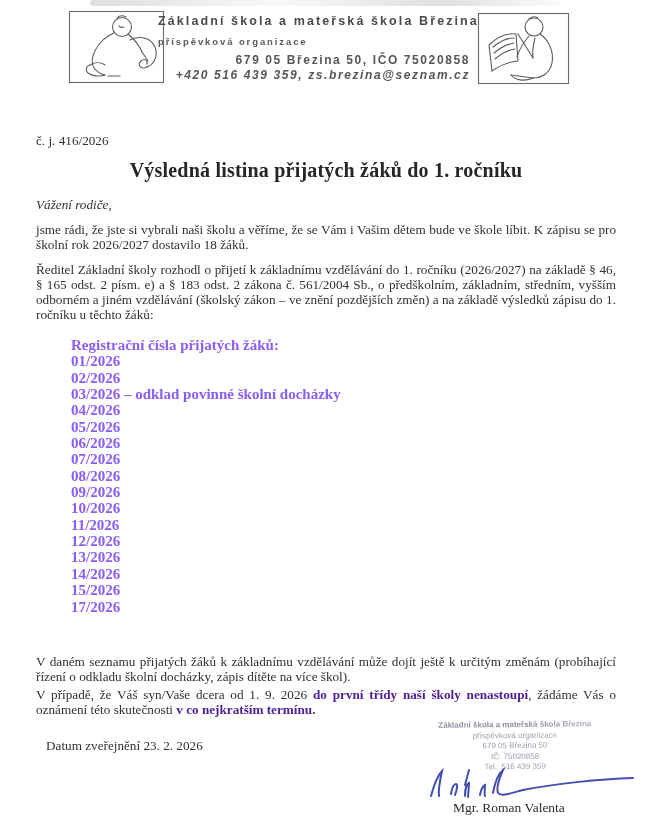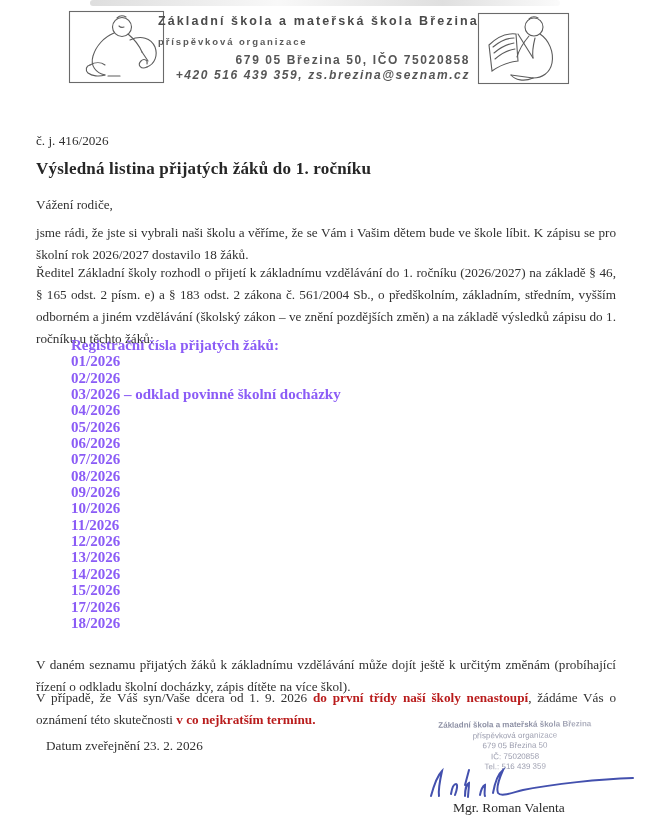--- a/index.html
+++ b/index.html
@@ -33,44 +33,44 @@
   .header-contact{
     left:160px;top:53px;width:310px;text-align:right;
     font-family:"Liberation Sans",sans-serif;
     font-size:12px;font-weight:bold;letter-spacing:1.6px;color:#565656;
     white-space:nowrap;
   }
   .header-contact.line2{top:68px;font-style:italic;}
   
   .ref-number{left:36px;top:133px;font-size:13.2px;}
   .doc-title{
-    left:36px;top:159px;width:580px;text-align:left;
-    font-size:17px;font-weight:bold;color:#262626;letter-spacing:.2px;
+    left:36px;top:159px;width:580px;text-align:center;
+    font-size:20px;font-weight:bold;color:#262626;letter-spacing:.2px;
   }
-  .salutation{left:36px;top:197px;font-size:13.2px;}
-  .para{left:36px;top:0;width:580px;font-size:13.2px;line-height:22px;text-align:justify;}
+  .salutation{left:36px;top:197px;font-size:13.2px;font-style:italic;}
+  .para{left:36px;top:0;width:580px;font-size:13.2px;line-height:15px;text-align:justify;}
   .p1{top:222px;}
   .p2{top:262px;}
   .reg-list{left:71px;top:337px;font-size:15px;line-height:16.35px;font-weight:bold;color:#8b5cf6;}
   .closing1{top:654px;}
   .closing2{top:687px;}
   .date-line{left:46px;top:738px;font-size:13.2px;}
   
   .stamp{
     left:390px;top:720px;width:250px;text-align:center;
     font-family:"Liberation Sans",sans-serif;font-size:8px;line-height:10.5px;
     color:#9b9dae;transform:rotate(-.6deg);
     -webkit-mask-image:linear-gradient(90deg,#000 55%,rgba(0,0,0,.45));
     mask-image:linear-gradient(90deg,#000 55%,rgba(0,0,0,.45));
   }
   .stamp .s1{font-weight:bold;color:#8d90a4;}
   
   .signature-svg{left:425px;top:765px;}
   .signer-name{left:453px;top:800px;font-size:13.5px;color:#2b2b2b;}
-  b{color:#b91c1c;}
+  b{color:#4c1d95;}
 </style>
 </head>
 <body>
 
 <div class="page">
 
   <div class="abs scan-streak"></div>
 
   <div class="abs illustration" style="left:68px;top:10px;">
     <svg width="97" height="75" viewBox="0 0 97 75" fill="none" stroke="#5c5c5c" stroke-width="1.1" stroke-linecap="round">
@@ -133,21 +133,20 @@
     <div>07/2026</div>
     <div>08/2026</div>
     <div>09/2026</div>
     <div>10/2026</div>
     <div>11/2026</div>
     <div>12/2026</div>
     <div>13/2026</div>
     <div>14/2026</div>
     <div>15/2026</div>
     <div>17/2026</div>
-    <div>18/2026</div>
   </div>
 
   <div class="abs para closing1">V daném seznamu přijatých žáků k základnímu vzdělávání může dojít ještě k určitým změnám (probíhající řízení o odkladu školní docházky, zápis dítěte na více škol).</div>
 
   <div class="abs para closing2"><span>V případě, že Váš syn/Vaše dcera od 1. 9. 2026 </span><b>do první třídy naší školy nenastoupí</b><span>, žádáme Vás o oznámení této skutečnosti </span><b>v co nejkratším termínu.</b></div>
 
   <div class="abs date-line">Datum zveřejnění 23. 2. 2026</div>
 
   <div class="abs stamp">
     <div class="s1">Základní škola a mateřská škola Březina</div>

